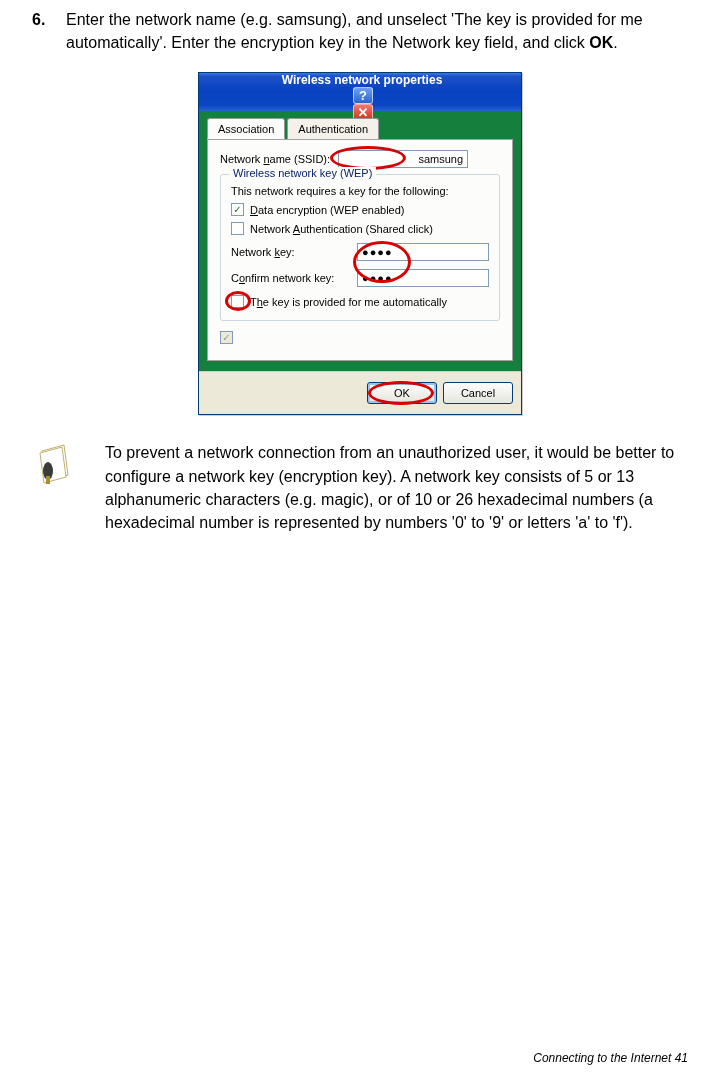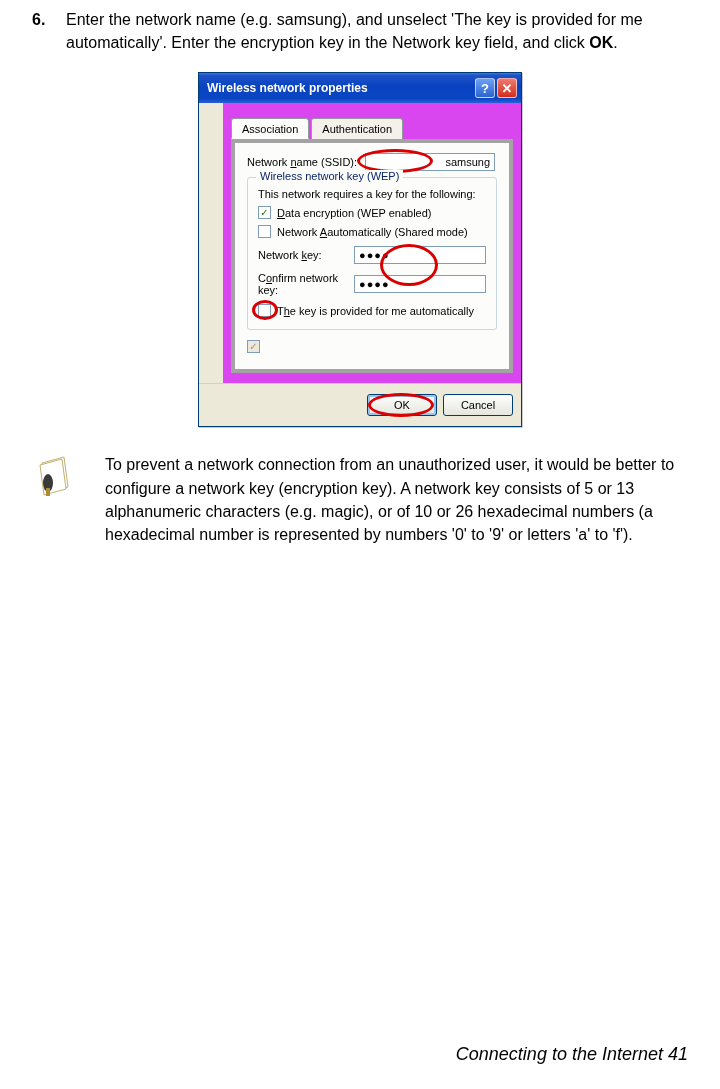--- a/index.html
+++ b/index.html
@@ -35,44 +35,44 @@
     width: 324px;
     border: 1px solid #003c74;
     background: #ece9d8;
     font-family: Tahoma, Arial, sans-serif;
     font-size: 11px;
     color: #000;
     position: relative;
     box-shadow: 1px 1px 0 rgba(0,0,0,.2);
   }
   .titlebar {
-    height: 30px;
+    height: 38px;
     background: linear-gradient(180deg,#3b78ea 0%,#1e52c8 8%,#0842c0 45%,#0a46c4 85%,#2a60d8 100%);
     display: flex;
     align-items: center;
     padding: 0 4px 0 8px;
     color: #fff;
     font-weight: bold;
     font-size: 12px;
+    flex-direction: column;
   }
   .titlebar .title-text { flex:1; }
   .titlebar .tb-btn {
     width: 20px; height: 20px;
     border-radius: 3px;
     display: flex; align-items:center; justify-content:center;
     font-size: 13px; font-weight: bold;
     margin-left: 2px;
     border: 1px solid rgba(255,255,255,.6);
   }
   .tb-help { background: linear-gradient(180deg,#6ea1f3,#2b63d0); color:#fff; }
   .tb-close { background: linear-gradient(180deg,#f07a6f,#d22d1c); color:#fff; }
   .dlg-body {
-    padding: 14px 8px 10px 8px;
-    background: #d946ef;
-    margin-left: 24px;
+    padding: 6px 8px 10px 8px;
+    background: #15803d;
   }
   .tabstrip {
     height: 22px;
     position: relative;
   }
   .tab {
     display: inline-block;
     height: 21px;
     line-height: 21px;
     padding: 0 10px;
@@ -85,21 +85,21 @@
     top: 1px;
     font-size: 11px;
   }
   .tab.active {
     background: #fcfcfa;
     z-index: 2;
     border-bottom: 1px solid #fcfcfa;
     font-weight: normal;
   }
   .tabpanel {
-    border: 4px solid #a3a3a3;
+    border: 1px solid #a3a3a3;
     background: #fcfcfa;
     padding: 10px 12px 12px 12px;
   }
   .row {
     display: flex;
     align-items: center;
     margin-bottom: 6px;
     gap: 8px;
   }
   .row label { font-size: 11px; }
@@ -214,21 +214,21 @@
   }
   .note-text {
     font-size: 16px;
     line-height: 1.45;
   }
   .footer {
     position:absolute;
     bottom: 24px;
     right: 32px;
     font-style: italic;
-    font-size: 18px;
+    font-size: 12px;
     color:#000;
   }
 </style>
 </head>
 <body>
 
 <div class="page">
 
   <div class="step-row">
     <div class="step-num">6.</div>
@@ -268,21 +268,21 @@
           <div class="groupbox">
             <div class="legend">Wireless network key (WEP)</div>
             <div style="font-size:11px;margin-bottom:6px">This network requires a key for the following:</div>
 
             <div class="cb-row">
               <span class="cb">✓</span>
               <span><span class="underline">D</span><span>ata encryption (WEP enabled)</span></span>
             </div>
             <div class="cb-row">
               <span class="cb"></span>
-              <span><span>Network </span><span class="underline">A</span><span>automatically (Shared mode)</span></span>
+              <span><span>Network </span><span class="underline">A</span><span>uthentication (Shared click)</span></span>
             </div>
 
             <div class="kv-row" style="position:relative">
               <span class="klabel"><span>Network </span><span class="underline">k</span><span>ey:</span></span>
               <input type="text" class="textbox pw" style="width: 132px;" value="●●●●">
               <span class="circle-mark" style="width:58px;height:42px;left:122px;top:-2px;"></span>
             </div>
             <div class="kv-row">
               <span class="klabel"><span>C</span><span class="underline">o</span><span>nfirm network key:</span></span>
               <input type="text" class="textbox pw" style="width: 132px;" value="●●●●">

